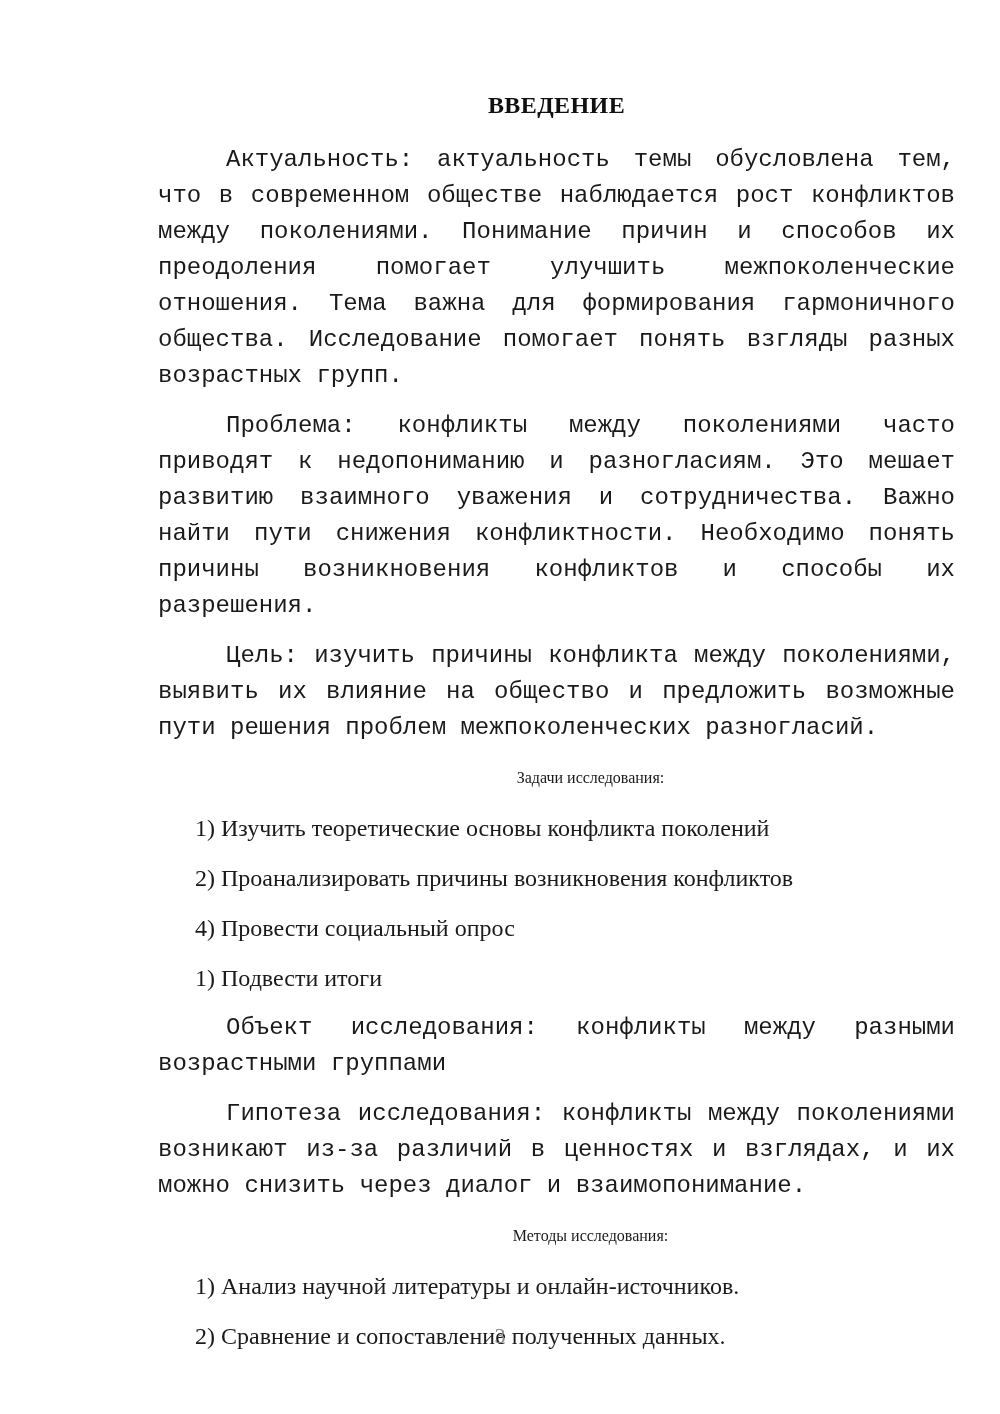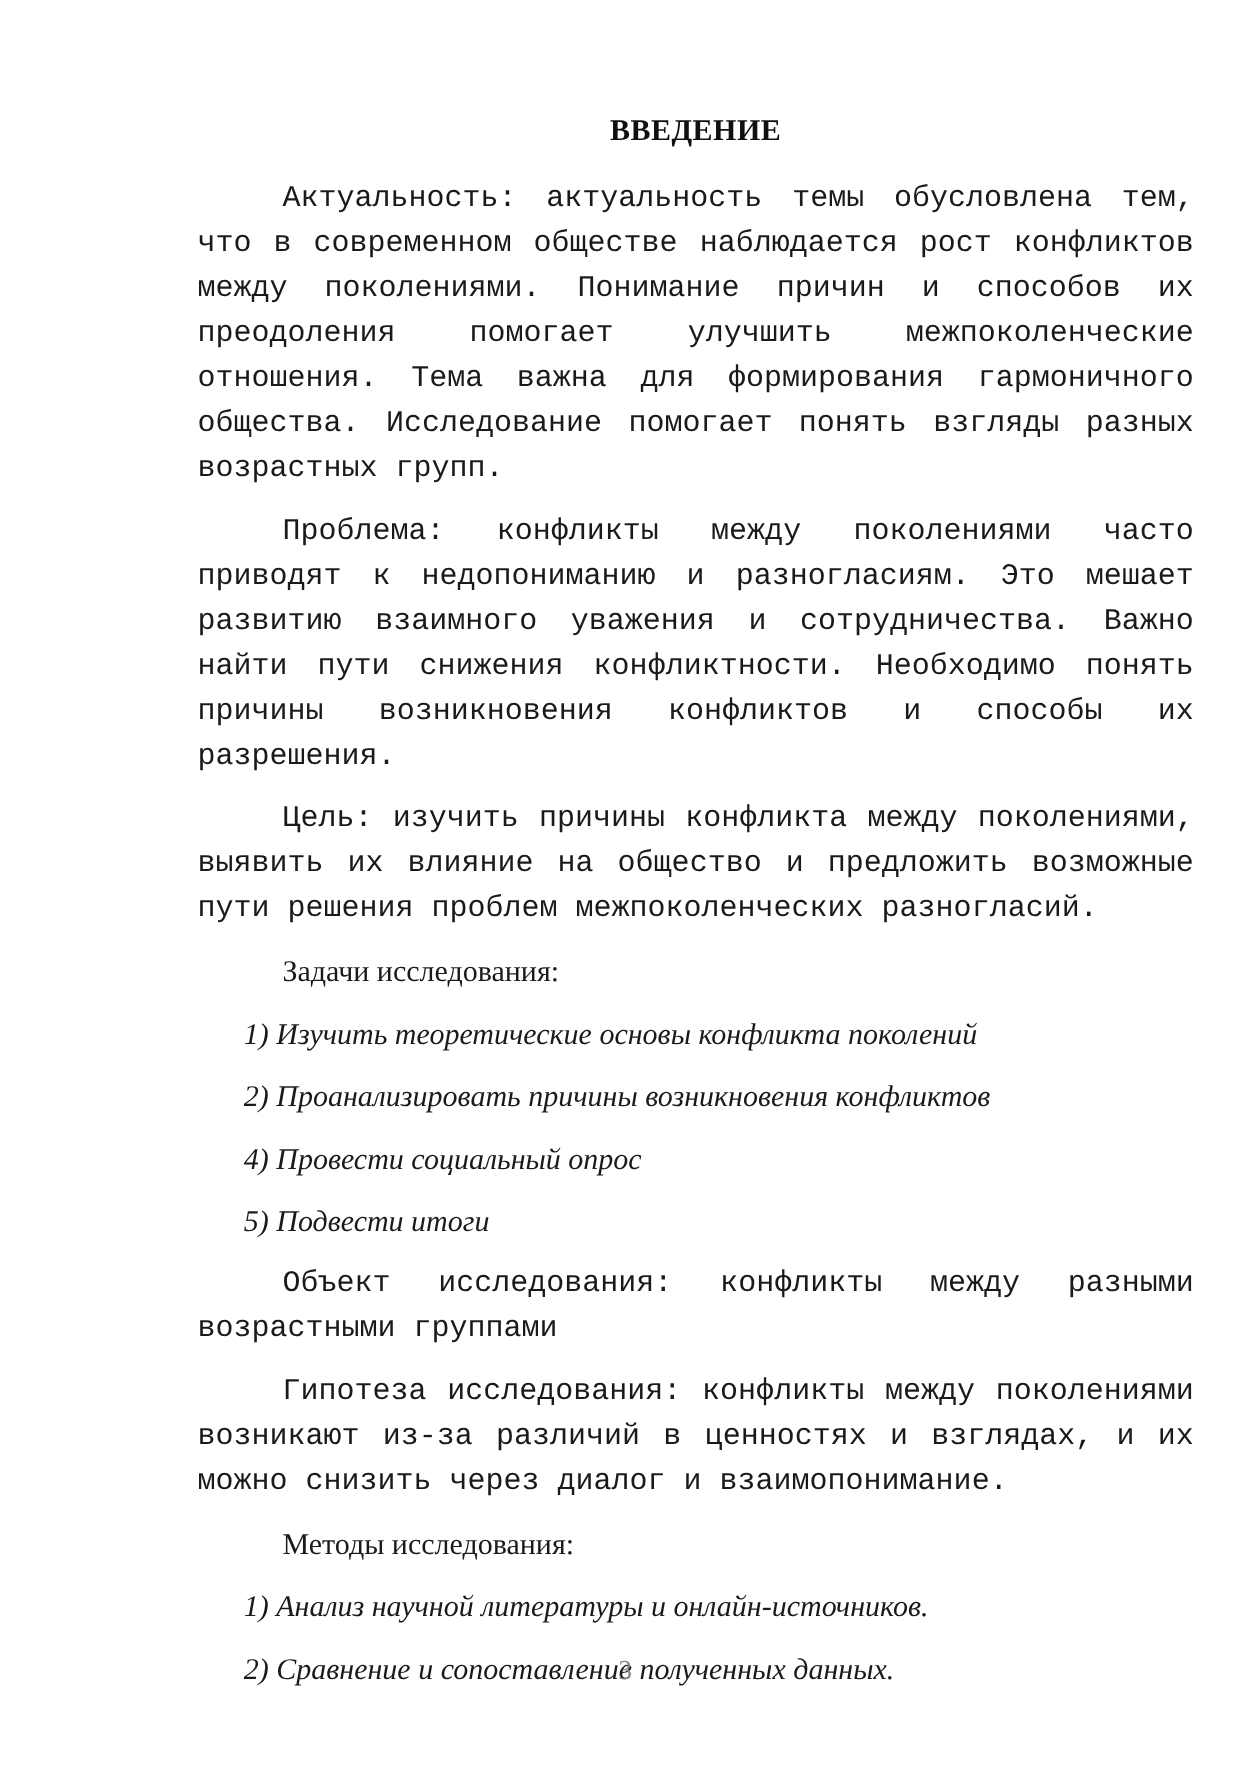--- a/index.html
+++ b/index.html
@@ -40,32 +40,31 @@
     line-height: 36px;
     text-align: justify;
     text-justify: inter-word;
     text-indent: 68px;
     margin: 0 0 14px 0;
     color: #1a1a1a;
     hyphens: none;
     font-family: Liberation Mono, monospace;
   }
   .para-plain {
-    font-size: 24px;
+    font-size: 16px;
     line-height: 36px;
-    text-align: left;
+    text-align: center;
     text-indent: 68px;
     margin: 0 0 14px 0;
     color: #1a1a1a;
   }
   .list {
     list-style: none;
     margin: 0 0 14px 0;
     padding: 0;
-    font-style: italic;
   }
   .list-item {
     font-size: 24px;
     line-height: 36px;
     text-align: left;
     margin: 0 0 14px 0;
     padding-left: 37px;
     color: #1a1a1a;
     white-space: nowrap;
   }
@@ -95,21 +94,21 @@
     <p class="para">Проблема: конфликты между поколениями часто приводят к недопониманию и разногласиям. Это мешает развитию взаимного уважения и сотрудничества. Важно найти пути снижения конфликтности. Необходимо понять причины возникновения конфликтов и способы их разрешения.</p>
 
     <p class="para">Цель: изучить причины конфликта между поколениями, выявить их влияние на общество и предложить возможные пути решения проблем межпоколенческих разногласий.</p>
 
     <p class="para-plain">Задачи исследования:</p>
 
     <ul class="list">
       <li class="list-item">1) Изучить теоретические основы конфликта поколений</li>
       <li class="list-item">2) Проанализировать причины возникновения конфликтов</li>
       <li class="list-item">4) Провести социальный опрос</li>
-      <li class="list-item">5) Подвести итоги</li>
+      <li class="list-item">1) Подвести итоги</li>
     </ul>
 
     <p class="para">Объект исследования: конфликты между разными возрастными группами</p>
 
 
     <p class="para">Гипотеза исследования: конфликты между поколениями возникают из-за различий в ценностях и взглядах, и их можно снизить через диалог и взаимопонимание.</p>
 
     <p class="para-plain">Методы исследования:</p>
 
     <ul class="list">

